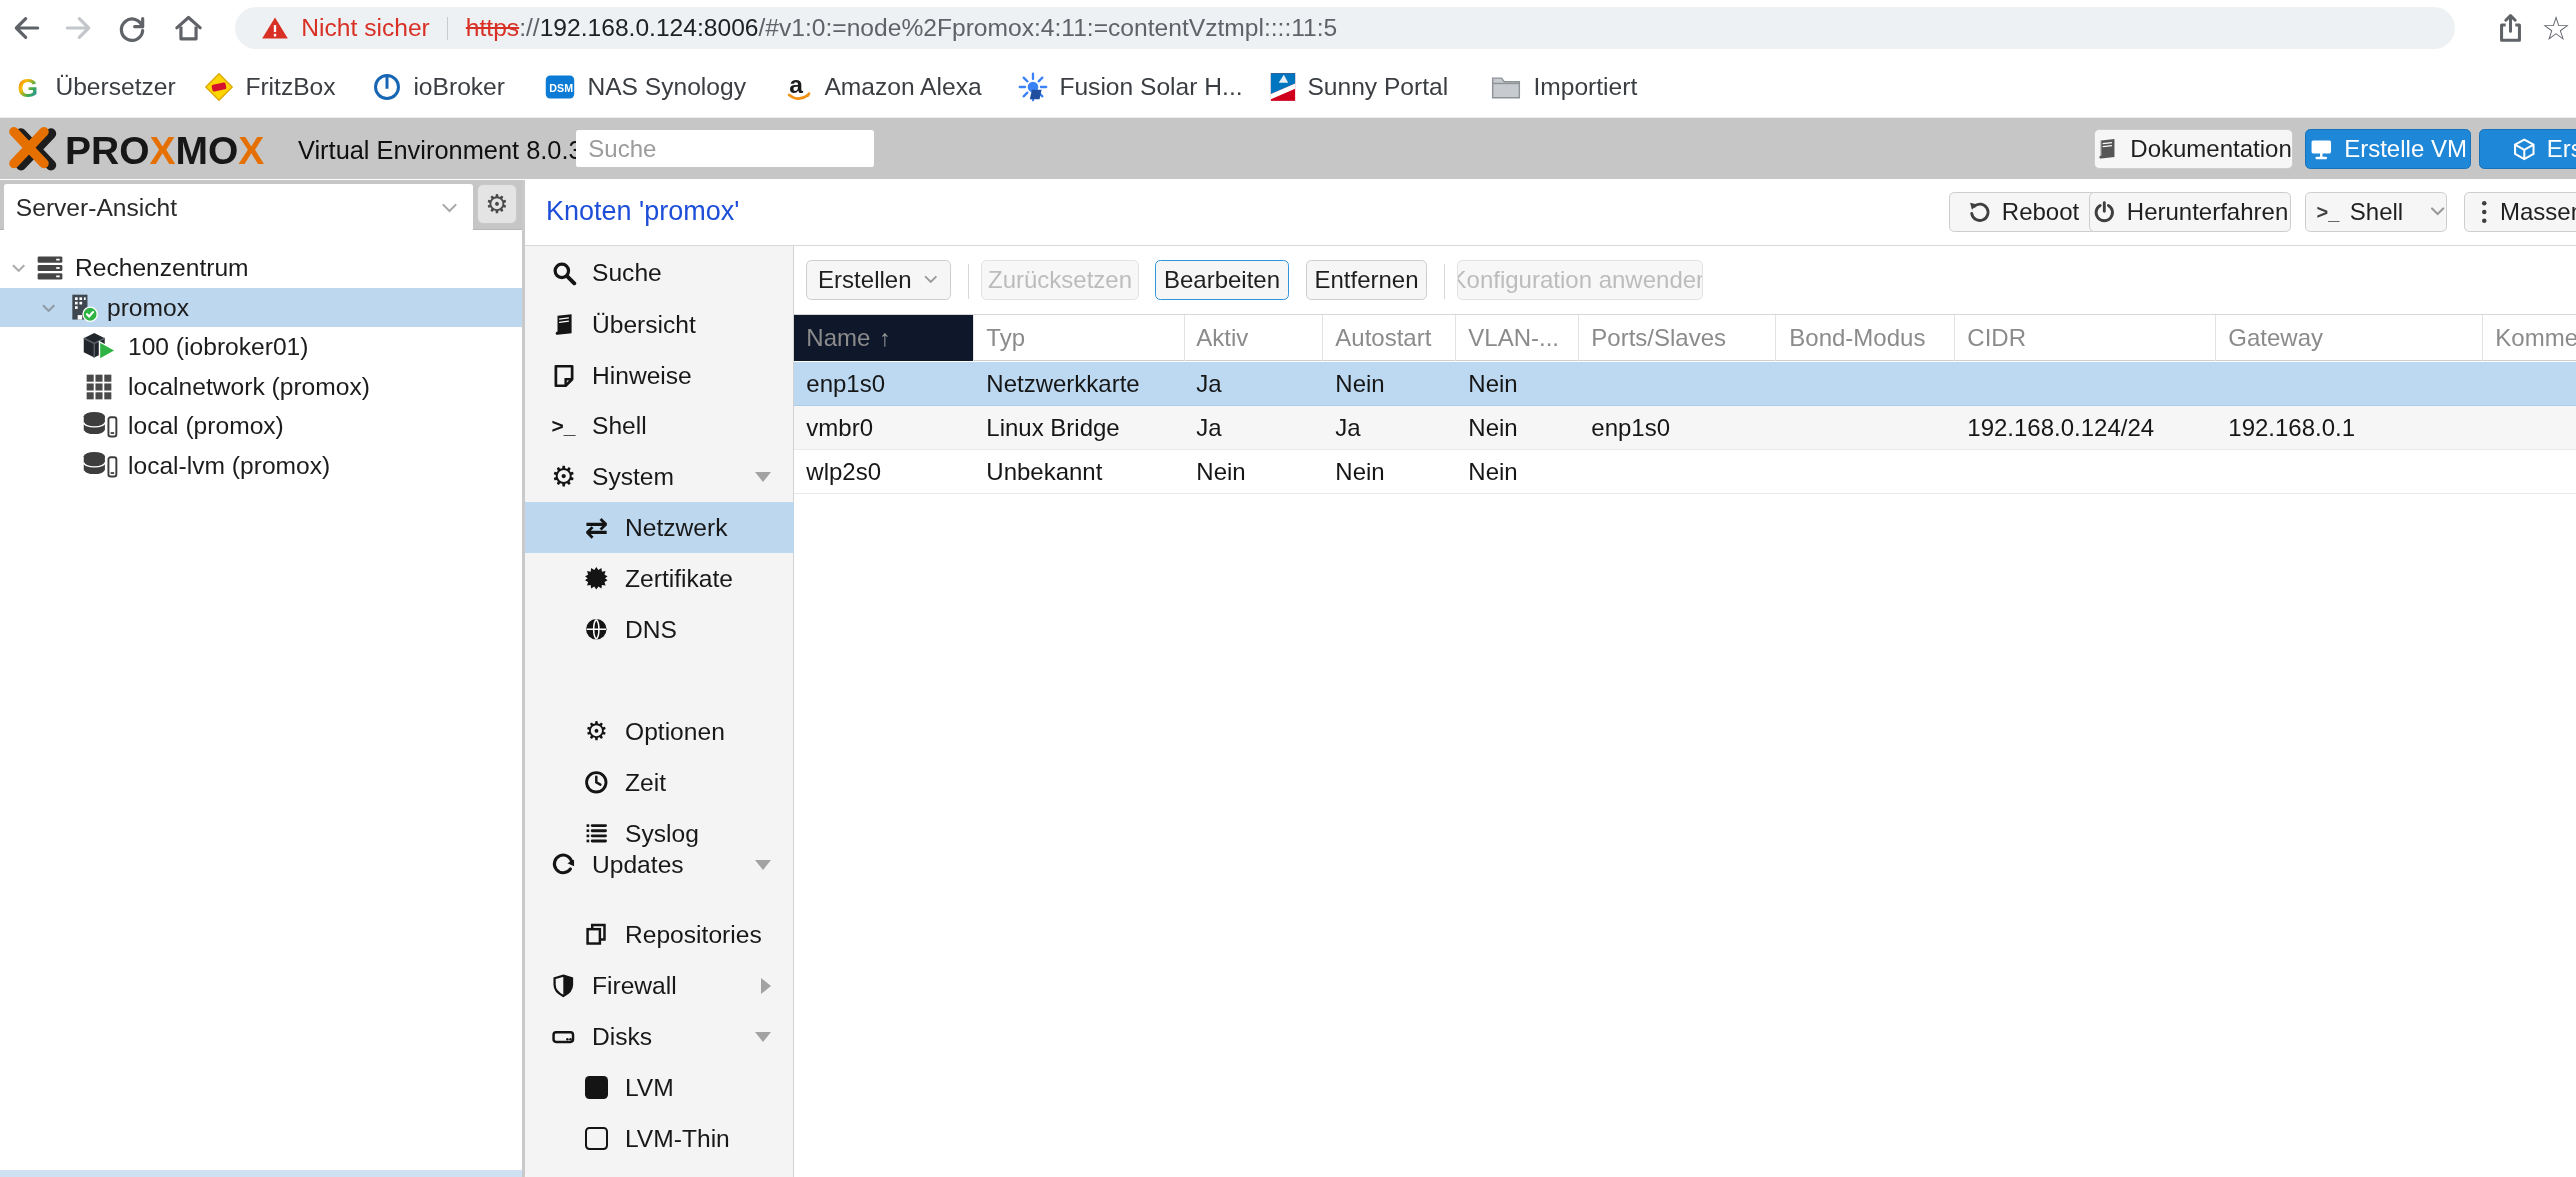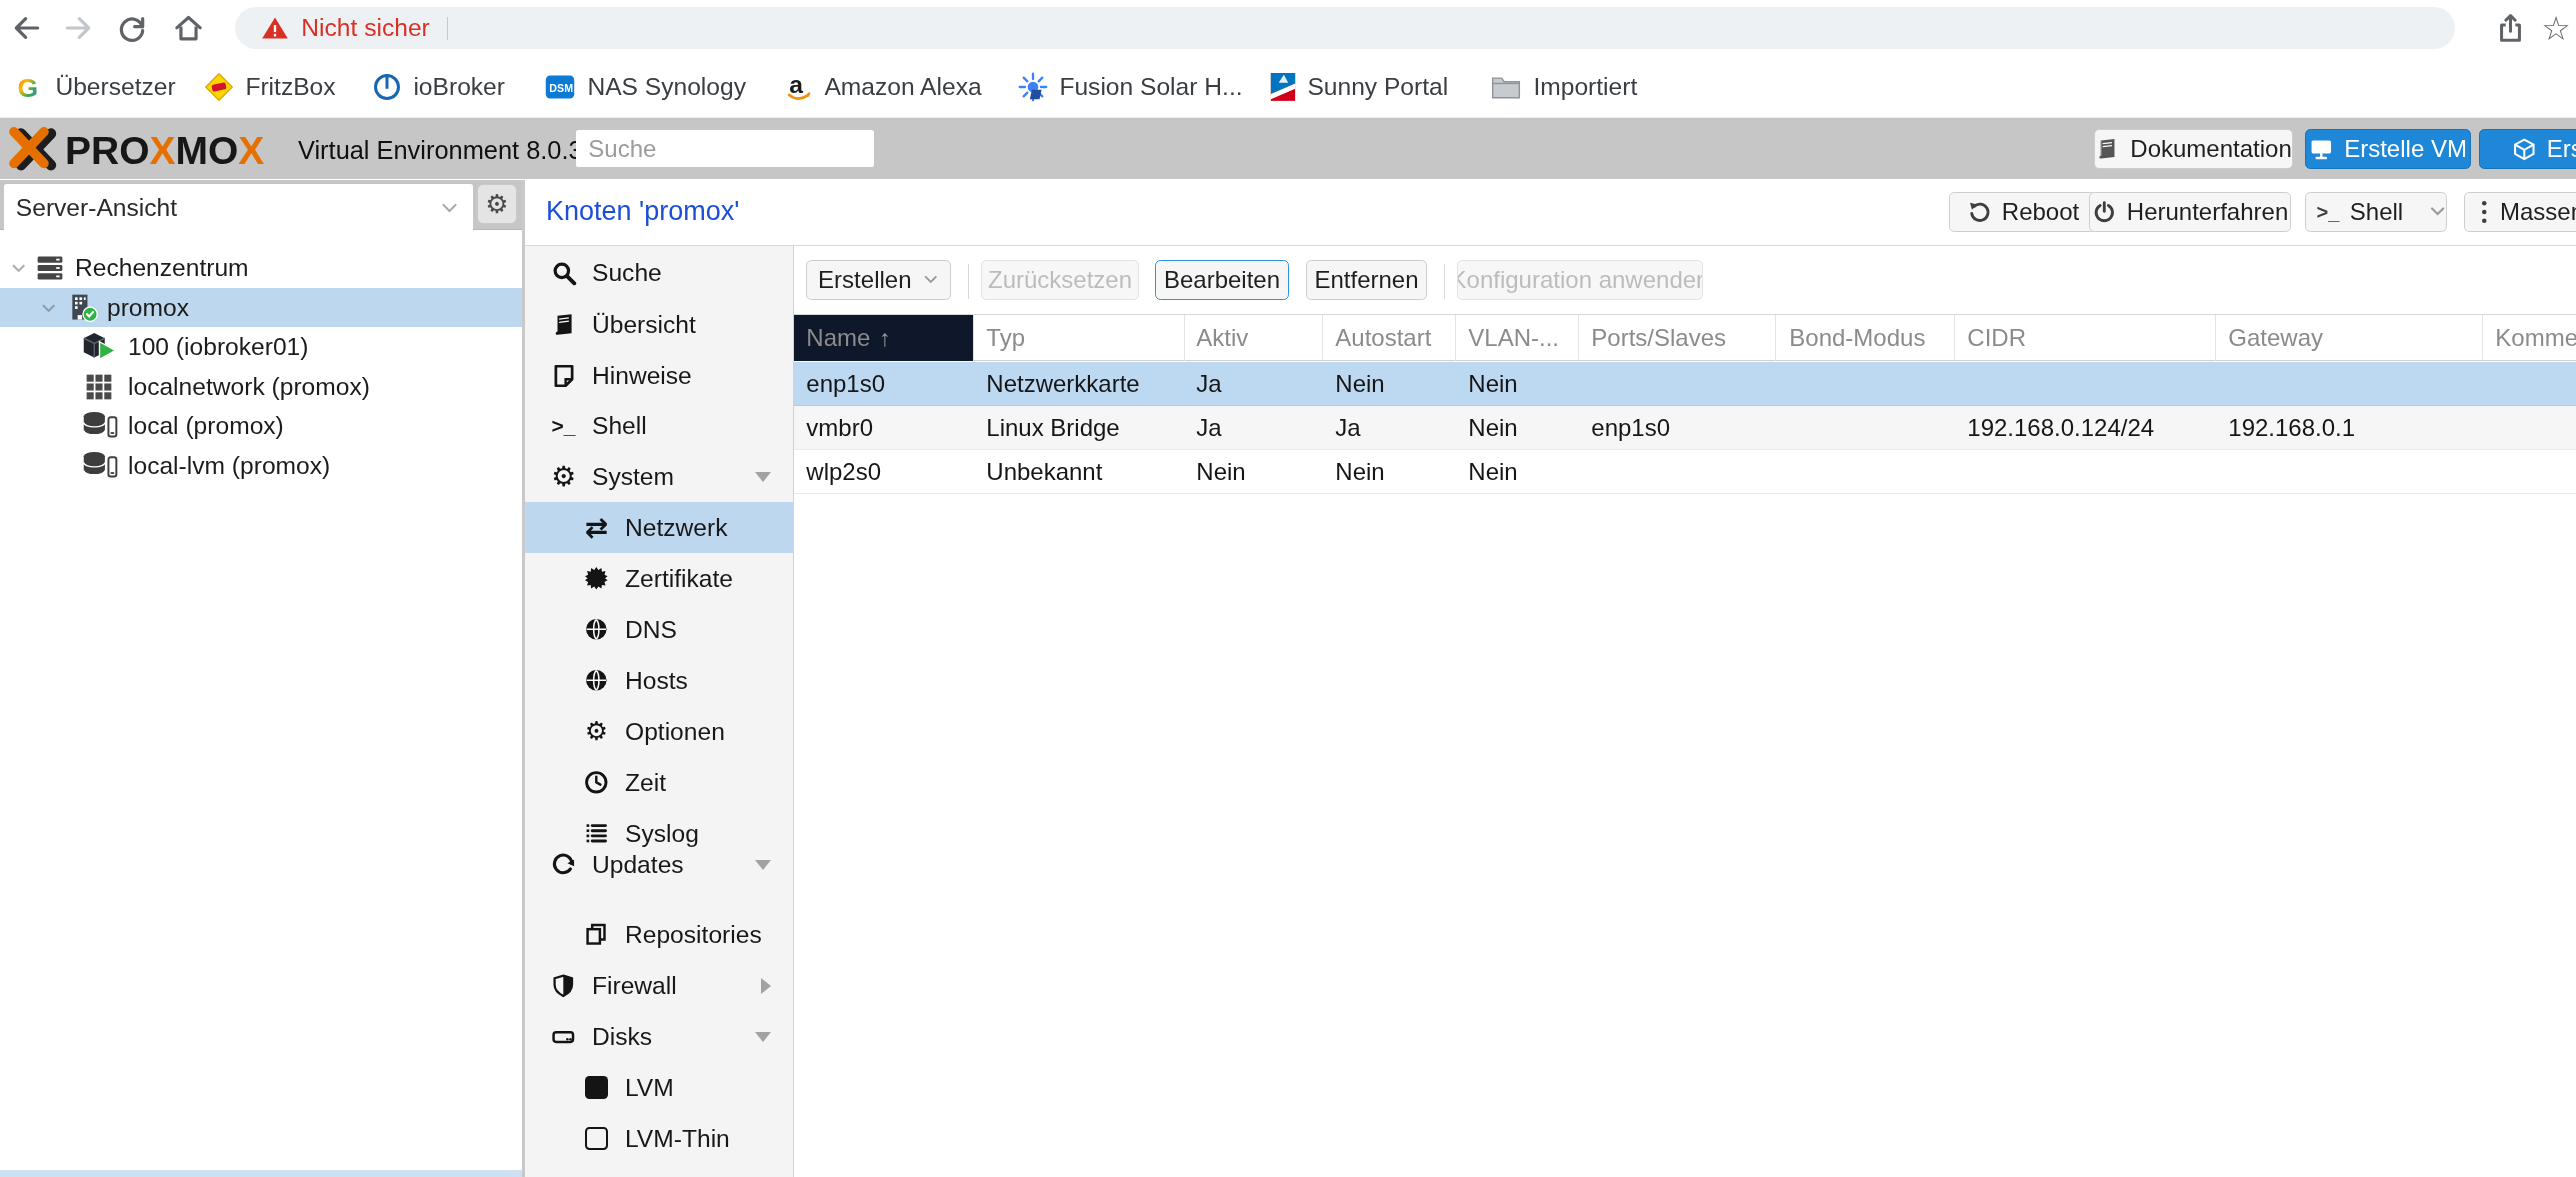--- a/index.html
+++ b/index.html
@@ -119,20 +119,21 @@
     <div id="address-pill">
       <span>
           <svg width="28" height="28" viewBox="0 0 24 24">
             <path d="M12 3 23 21H1Z" fill="#d93025"></path>
             <rect x="11" y="9.5" width="2" height="6" fill="#fff"></rect>
             <rect x="11" y="17" width="2" height="2.3" fill="#fff"></rect>
           </svg>
         </span>
       <span id="security-label">Nicht sicher</span>
       <span class="pill-divider"></span>
+      <span class="url-text"><span class="url-scheme">https</span><span>://</span><span class="url-host">192.168.0.124:8006</span><span>/#v1:0:=node%2Fpromox:4:11:=contentVztmpl::::11:5</span></span>
     </div>
 
     <div class="tbtn" style="left:2490px">
       <span>
           <svg width="33" height="33" viewBox="0 0 24 24">
             <path d="M12 14V2.8M8.6 6 12 2.6 15.4 6" fill="none" stroke="#5f6368" stroke-width="2.2" stroke-linecap="round" stroke-linejoin="round"></path>
             <path d="M8.5 9.5H5.5v11h13v-11h-3" fill="none" stroke="#5f6368" stroke-width="2.2" stroke-linejoin="round"></path>
           </svg>
         </span>
     </div>
@@ -502,29 +503,20 @@
       <span class="nav-lbl">Zertifikate</span>
     </div>
     <div class="nav-item sub" style="top:358px">
       <span class="nav-ic">
           <svg width="24.6" height="24.6" viewBox="0 0 24 24">
             <circle cx="12" cy="12" r="10" fill="#141414"></circle>
             <path d="M2.5 12h19M12 2.5c3.4 2.6 3.4 16.4 0 19M12 2.5c-3.4 2.6-3.4 16.4 0 19" fill="none" stroke="#fff" stroke-width="1.5"></path>
           </svg>
         </span>
       <span class="nav-lbl">DNS</span>
-    </div>
-    <div class="nav-item sub" style="top:409px">
-      <span class="nav-ic">
-          <svg width="24.6" height="24.6" viewBox="0 0 24 24">
-            <circle cx="12" cy="12" r="10" fill="#141414"></circle>
-            <path d="M2.5 12h19M12 2.5c3.4 2.6 3.4 16.4 0 19M12 2.5c-3.4 2.6-3.4 16.4 0 19" fill="none" stroke="#fff" stroke-width="1.5"></path>
-          </svg>
-        </span>
-      <span class="nav-lbl">Hosts</span>
     </div>
     <div class="nav-item sub" style="top:460px">
       <span class="nav-ic glyph" style="font-size:26px">⚙</span>
       <span class="nav-lbl">Optionen</span>
     </div>
     <div class="nav-item sub" style="top:511px">
       <span class="nav-ic">
           <svg width="24.6" height="24.6" viewBox="0 0 24 24">
             <circle cx="12" cy="12" r="9.5" fill="none" stroke="#141414" stroke-width="2.8"></circle>
             <path d="M12 6.5V12l4 2.3" fill="none" stroke="#141414" stroke-width="2.4" stroke-linecap="round"></path>

